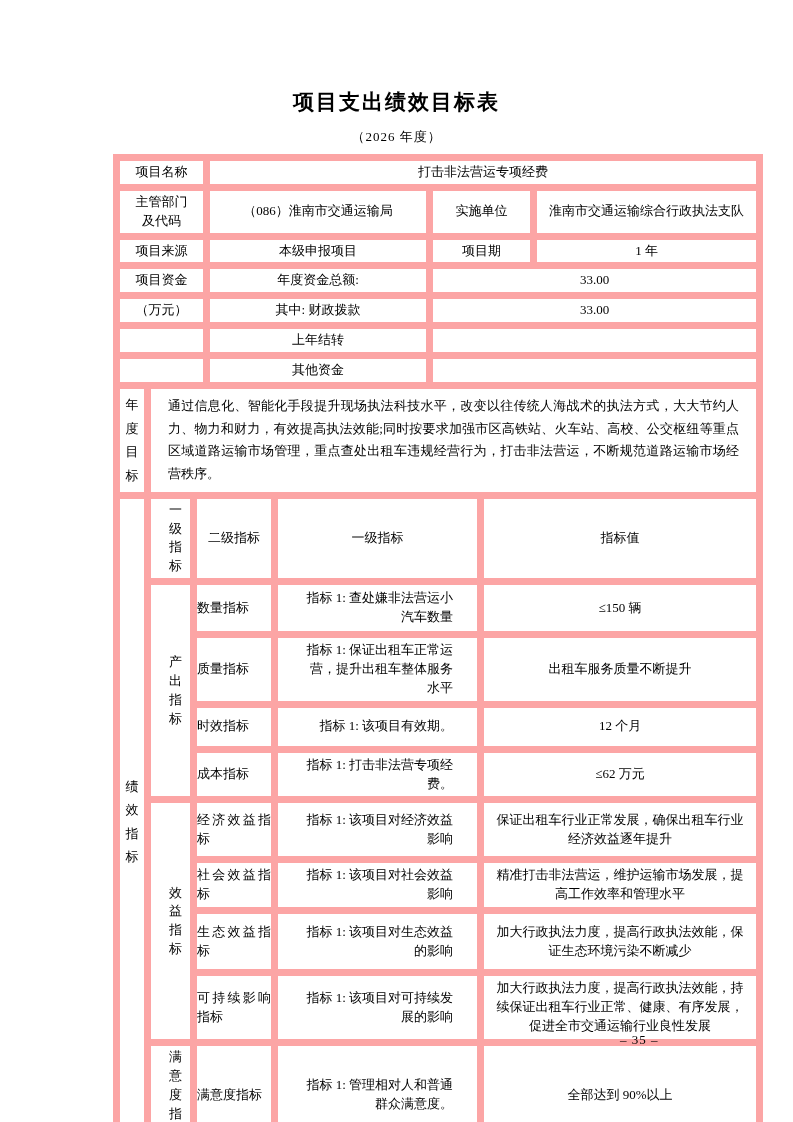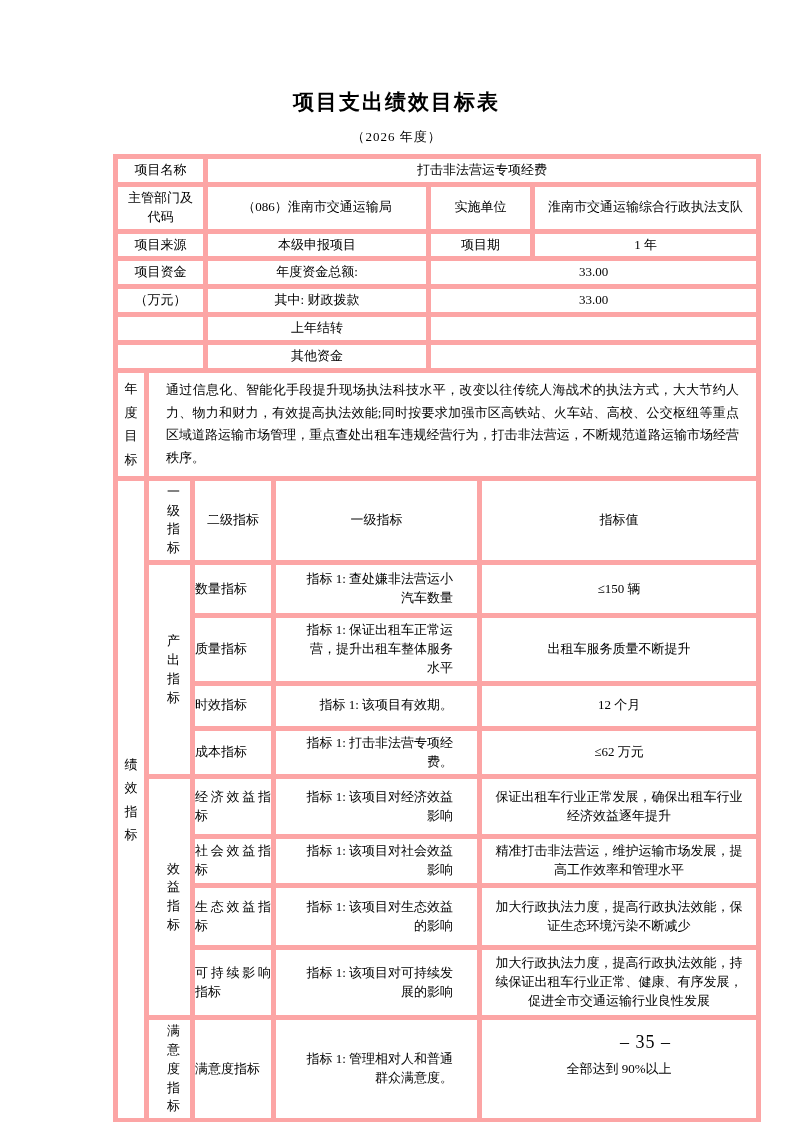--- a/index.html
+++ b/index.html
@@ -16,37 +16,37 @@
   .doc-subtitle{
     text-align:center;margin-top:12px;font-size:13px;letter-spacing:1px;
   }
   table.main{
     border-collapse:collapse;table-layout:fixed;
     width:643px;margin:8px 0 0 113px;
     border:2px solid #000;
     font-size:13px;
   }
   td{
-    border:5px solid #fca5a5;
+    border:7px solid #fca5a5;
     padding:2px 5px;
     vertical-align:middle;
     text-align:center;
     line-height:1.45;
     word-break:break-word;
   }
   td.lbl{padding:2px 10px;}
   td.vlabel{padding:2px 0;}
   .vtext{width:1em;margin:0 auto;word-break:break-all;line-height:1.8;text-align:left;}
   td.l1cell{padding:2px 18px;}
   td.l2cell{text-align:justify;padding:2px 0;}
   td.l3cell{text-align:right;padding:3px 24px;}
   td.valcell{padding:3px 10px;}
   td.goal-text{text-align:justify;padding:6px 17px;line-height:1.75;}
   .page-number{
-    position:absolute;top:1032px;left:620px;font-size:18px;letter-spacing:1px;
+    position:absolute;top:1032px;left:620px;font-size:13px;letter-spacing:1px;
   }
 </style>
 </head>
 <body>
 
 <div class="page">
 
   <div class="doc-title">项目支出绩效目标表</div>
   <div class="doc-subtitle">（2026 年度）</div>
 

